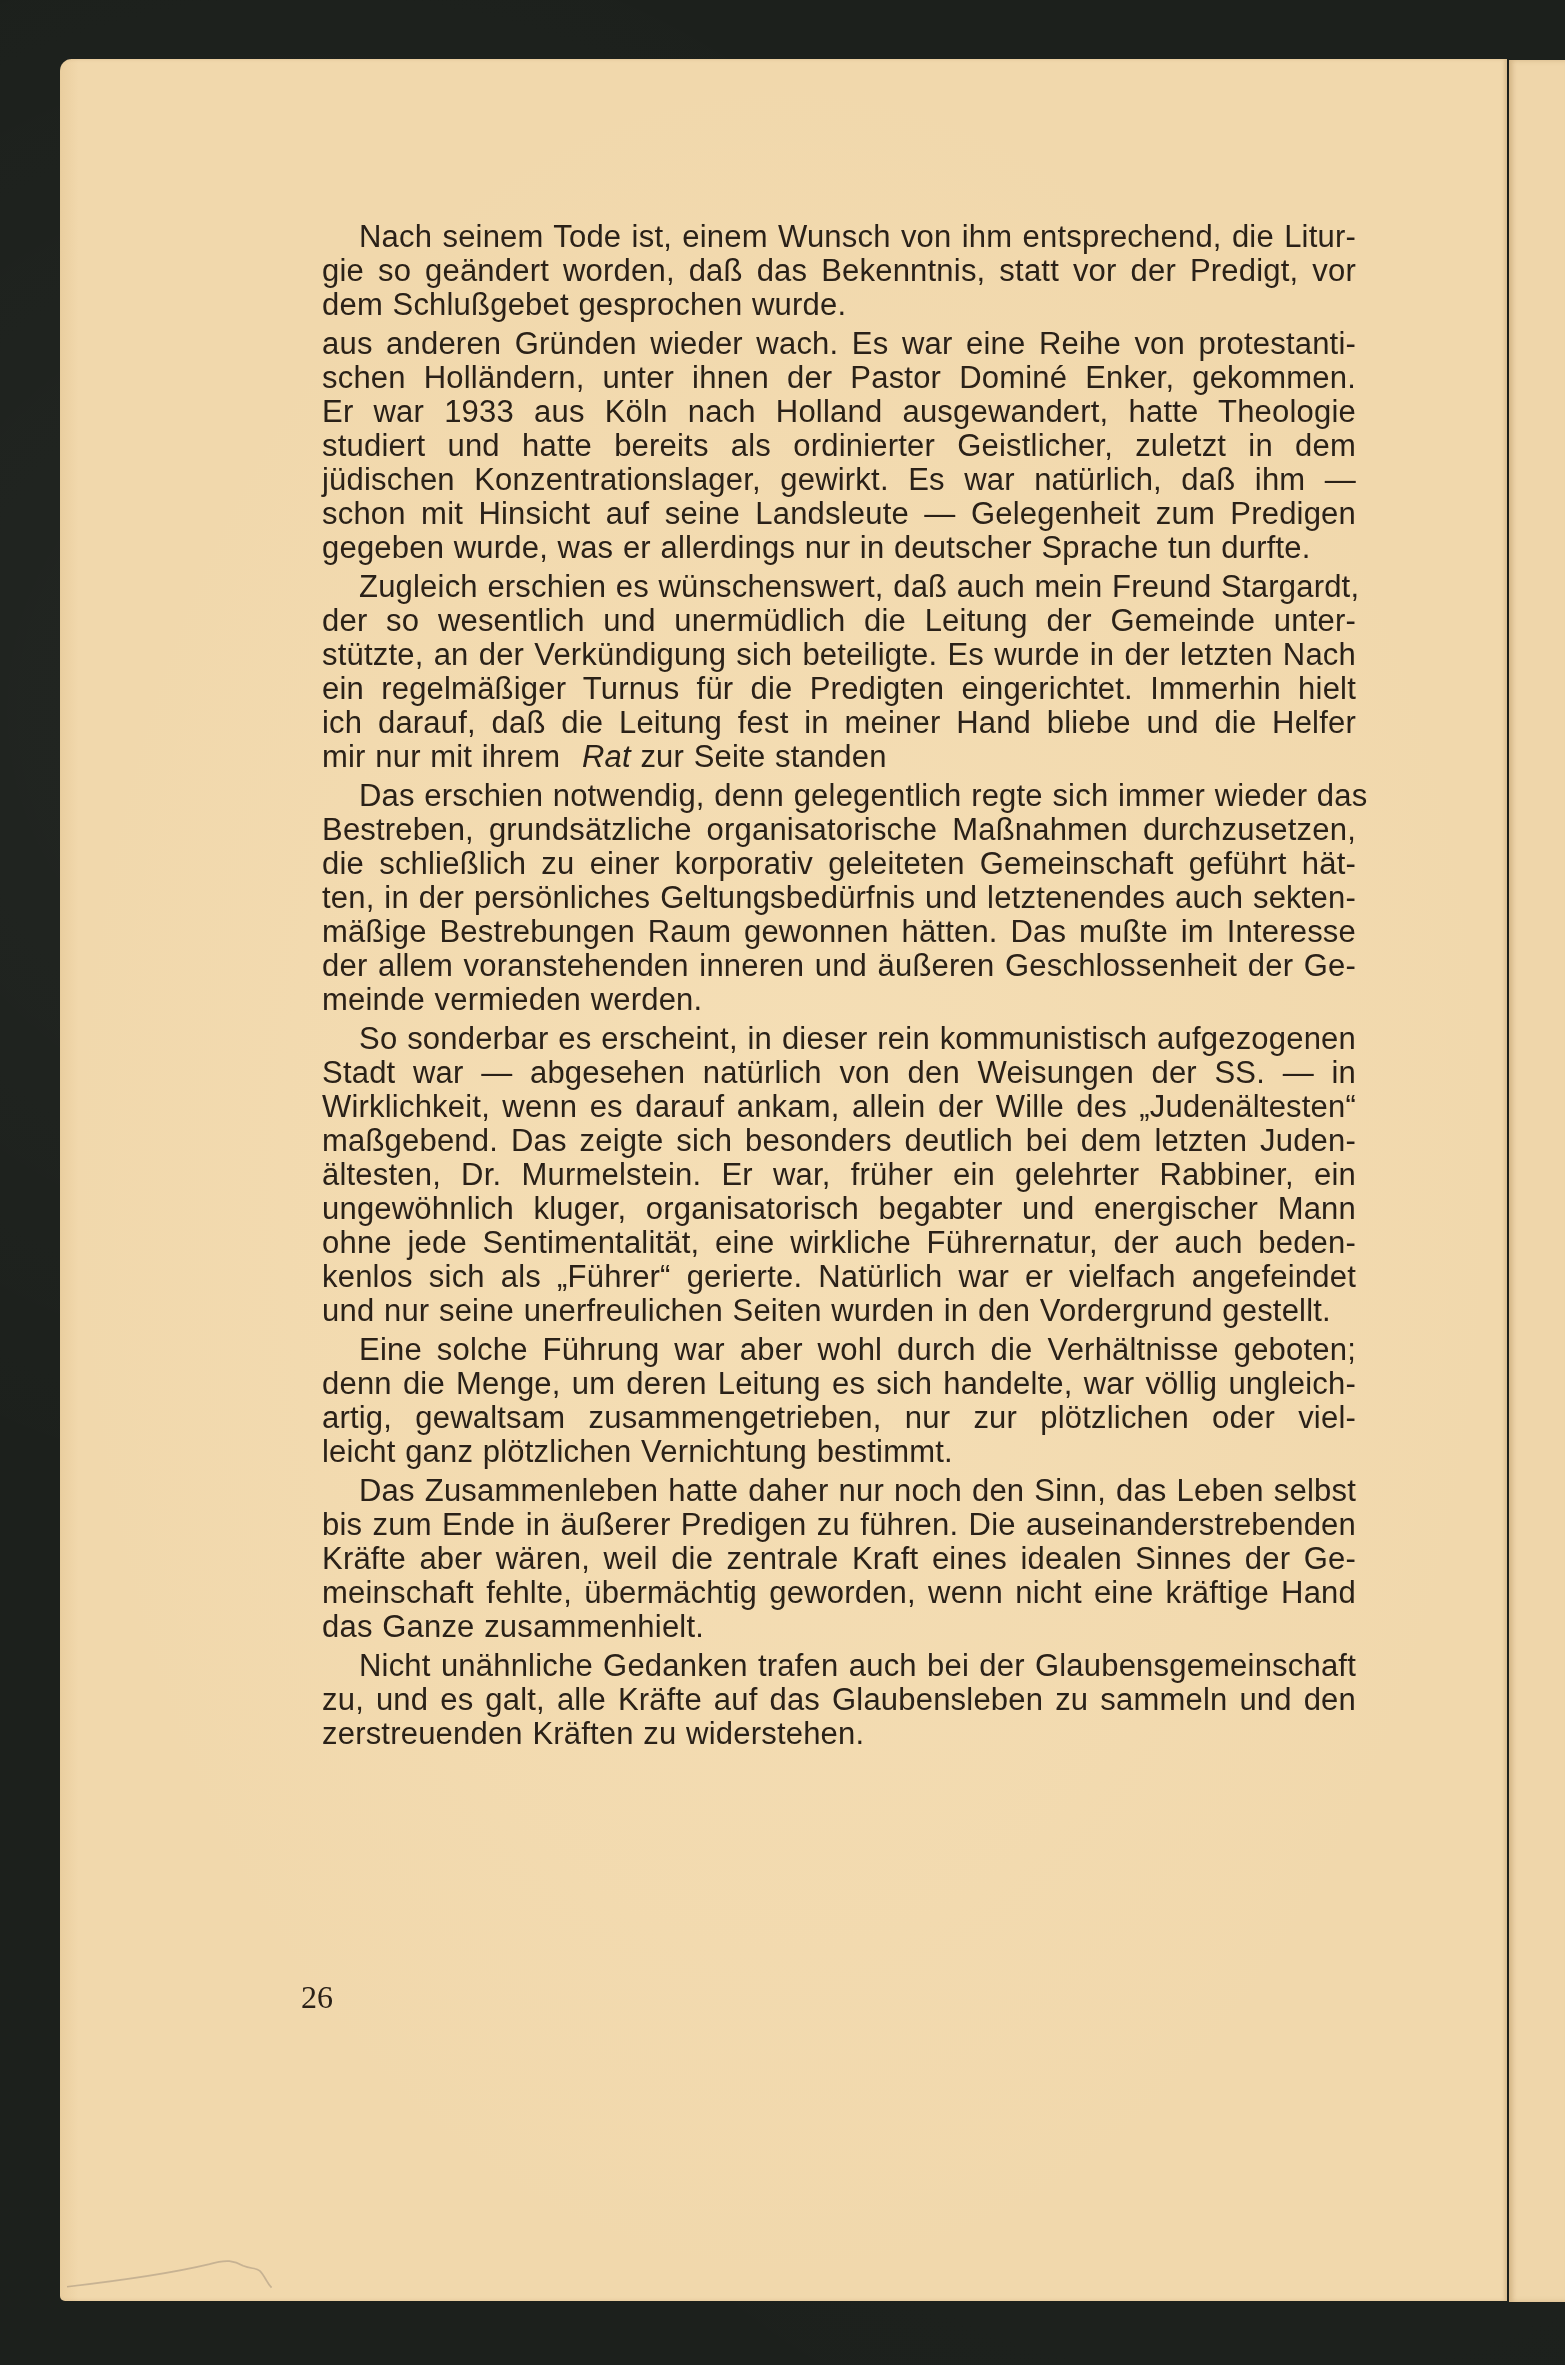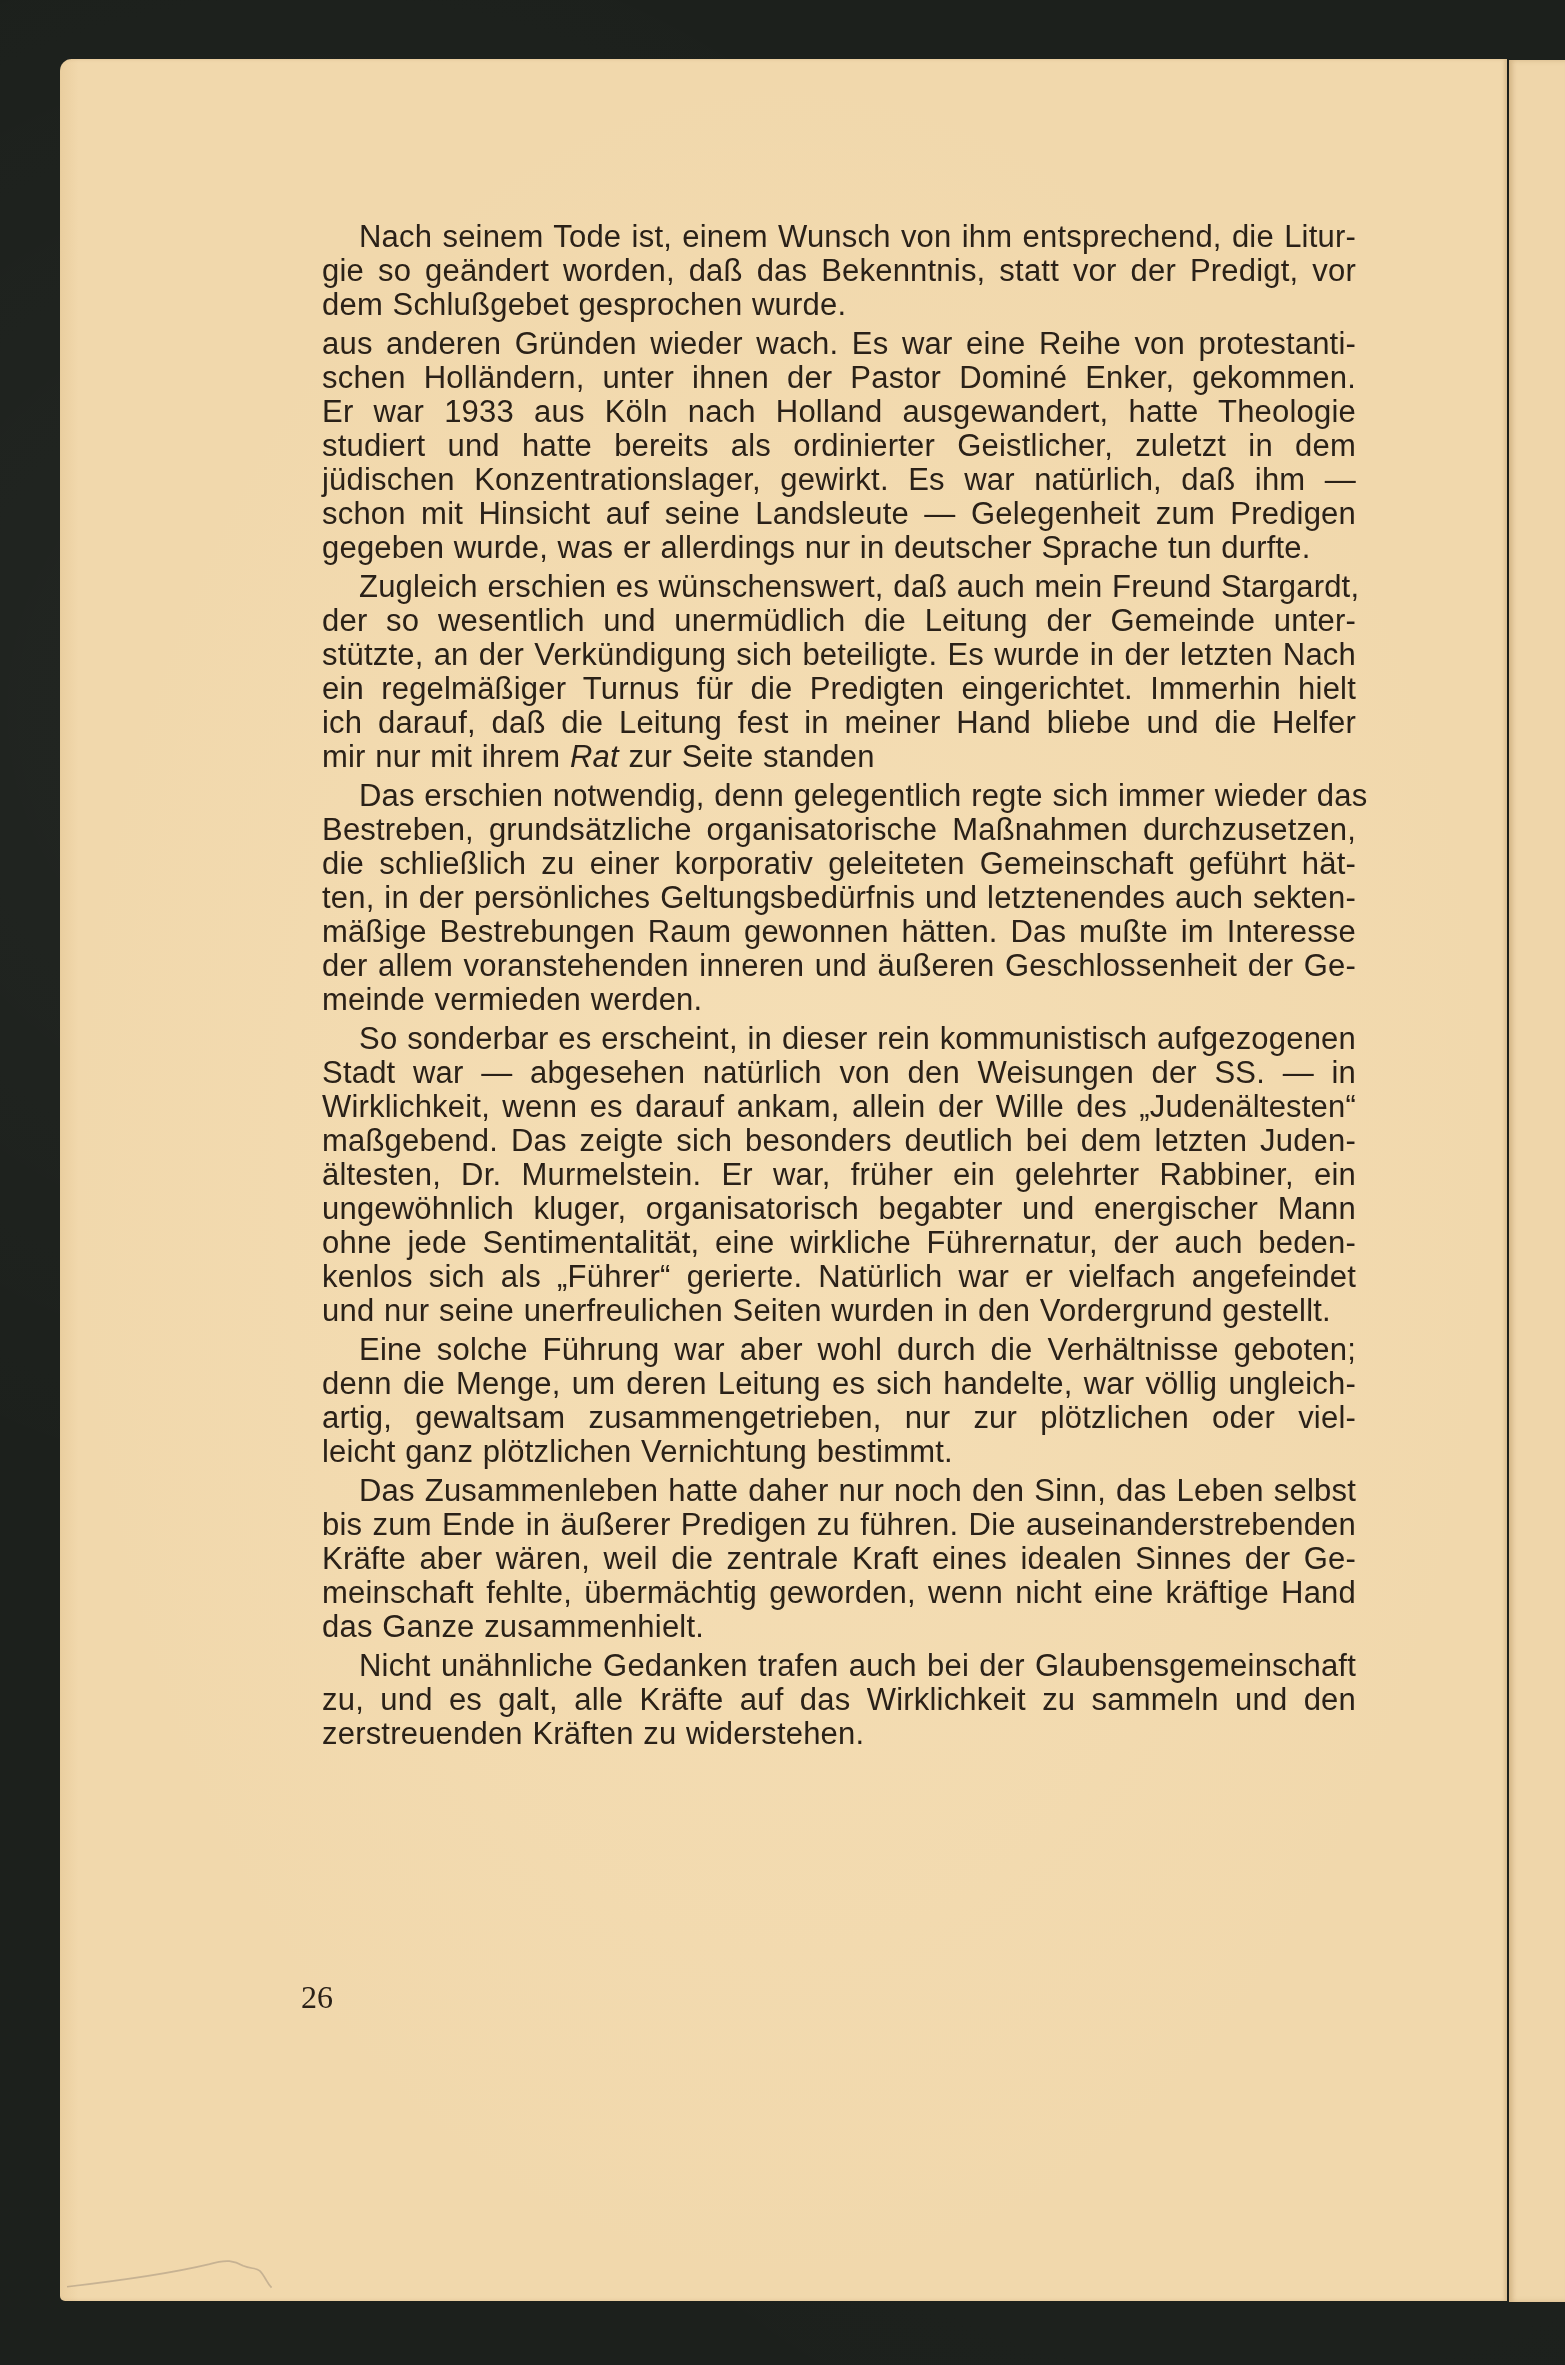--- a/index.html
+++ b/index.html
@@ -69,21 +69,21 @@
       text-align-last: justify;
       white-space: nowrap;
     }
     .line.last {
       text-align-last: left;
     }
     .line.first {
       padding-left: 37px;
     }
     .para { text-indent: 0; }
-    em { font-style: italic; }
+    em { font-style: italic; margin-left: 12px; }
     .page-number {
       position: absolute;
       left: 301px;
       top: 1979px;
       font-family: "Liberation Serif", "DejaVu Serif", serif;
       font-size: 32px;
       color: #2a2118;
     }
     .pencil-mark {
       position: absolute;
@@ -164,20 +164,20 @@
   <p class="para">
     <span class="line first">Das Zusammenleben hatte daher nur noch den Sinn, das Leben selbst</span>
     <span class="line">bis zum Ende in äußerer Predigen zu führen. Die auseinanderstrebenden</span>
     <span class="line">Kräfte aber wären, weil die zentrale Kraft eines idealen Sinnes der Ge-</span>
     <span class="line">meinschaft fehlte, übermächtig geworden, wenn nicht eine kräftige Hand</span>
     <span class="line last">das Ganze zusammenhielt.</span>
   </p>
 
   <p class="para">
     <span class="line first">Nicht unähnliche Gedanken trafen auch bei der Glaubensgemeinschaft</span>
-    <span class="line">zu, und es galt, alle Kräfte auf das Wirklichkeit zu sammeln und den</span>
+    <span class="line">zu, und es galt, alle Kräfte auf das Glaubensleben zu sammeln und den</span>
     <span class="line last">zerstreuenden Kräften zu widerstehen.</span>
   </p>
 
 </div>
 
 <div class="page-number">26</div>
 
 
 </body></html>

